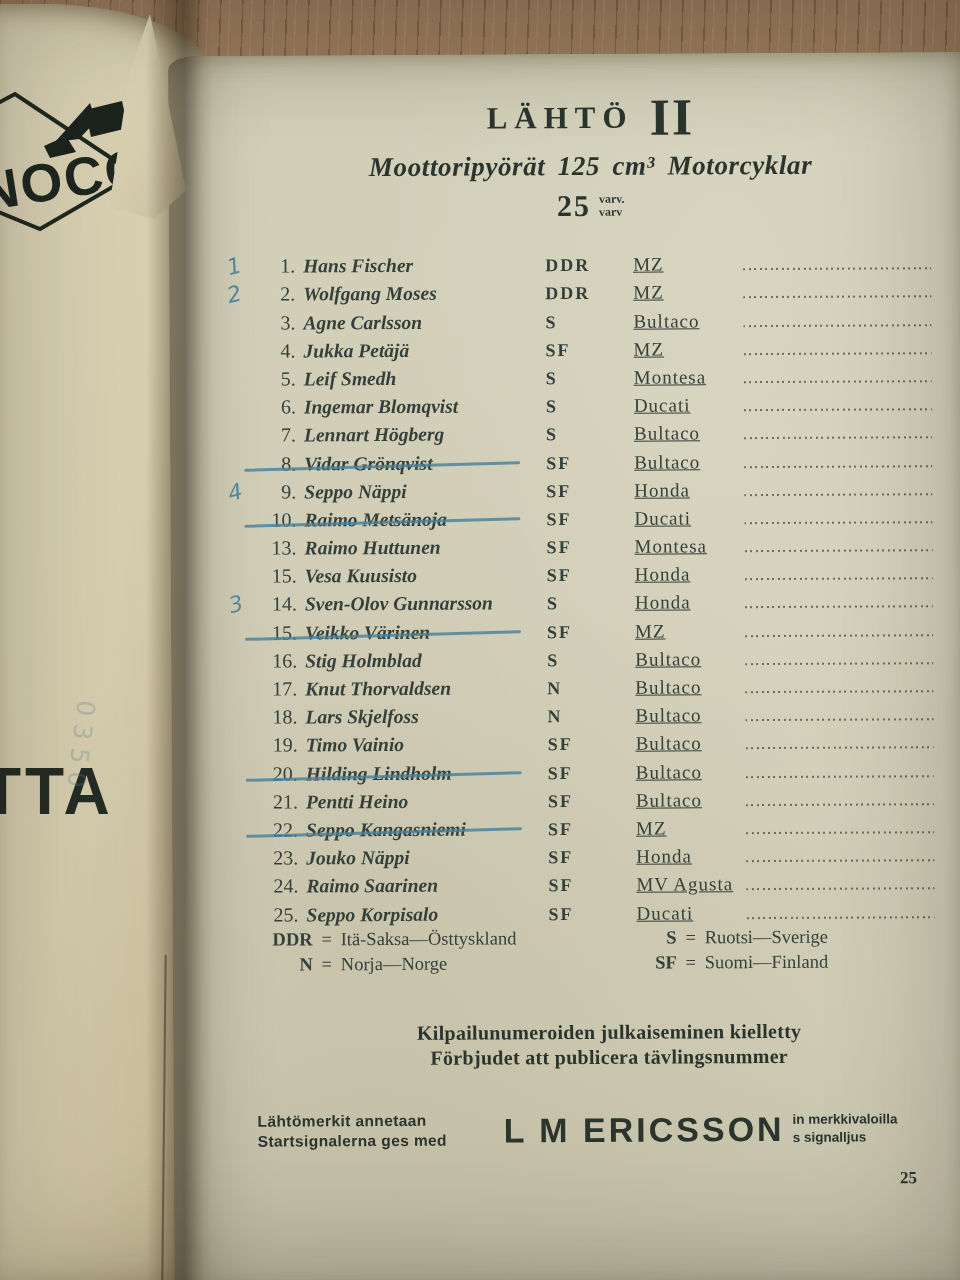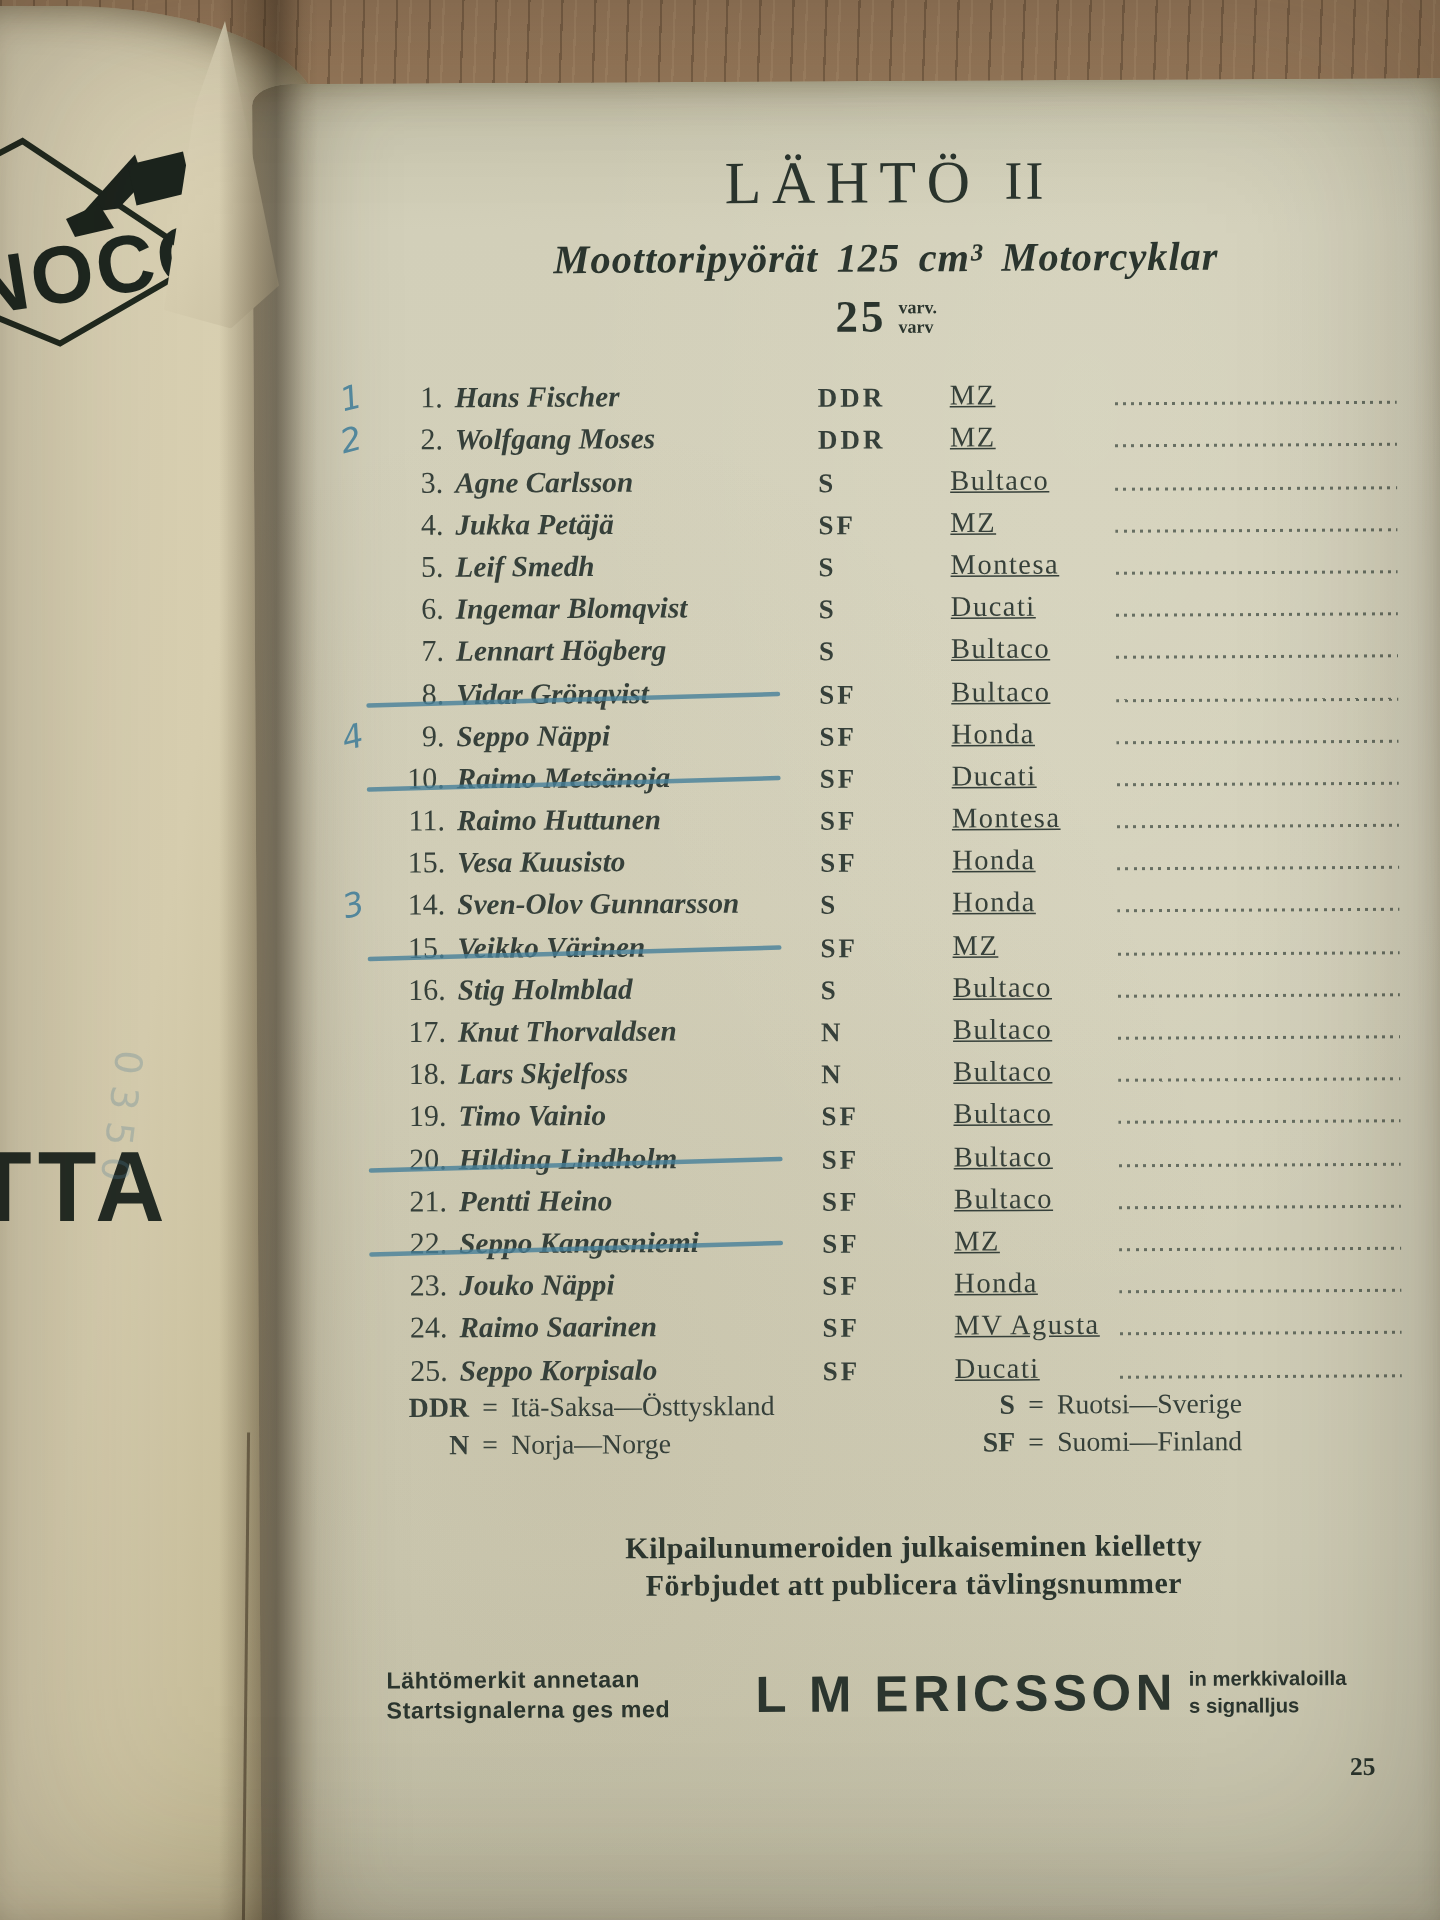--- a/index.html
+++ b/index.html
@@ -74,23 +74,23 @@
                 inset -10px 0 20px -10px rgba(90,75,45,.28),
                 inset 0 12px 26px -12px rgba(90,75,45,.38);
     color:var(--ink);
   }
   .content{ position:relative; width:100%; height:100%; }
 
   
   .header{ position:absolute; top:44px; left:0; right:0; text-align:center;
            transform:translateX(26px); color:var(--ink-dark); }
   .title-line{ display:flex; justify-content:center; align-items:center; gap:16px; }
-  .title-word{ font-weight:400; font-size:40px; letter-spacing:7px; }
+  .title-word{ font-weight:700; font-size:31px; letter-spacing:7px; }
   .title-word.right{ letter-spacing:10px; }
-  .title-numeral{ font-weight:400; font-size:36px; line-height:.78; letter-spacing:2px; }
+  .title-numeral{ font-weight:700; font-size:52px; line-height:.78; letter-spacing:2px; }
   .subtitle{ margin-top:12px; font-style:italic; font-weight:700;
              font-size:27px; letter-spacing:.6px; word-spacing:5px; }
   .laps{ margin-top:7px; display:flex; justify-content:center; align-items:center; gap:8px; }
   .laps-number{ font-weight:700; font-size:30px; letter-spacing:2px; }
   .laps-units{ font-weight:700; font-size:12px; line-height:1.05; text-align:left; }
 
   
   .rider-list{ position:absolute; top:196px; left:0; right:0; }
   .row{ position:relative; display:flex; align-items:flex-end; height:28.2px;
         padding-left:88px; padding-right:30px; white-space:nowrap; }
@@ -273,21 +273,21 @@
           <span class="num">10.</span>
           <span class="name">Raimo Metsänoja</span>
         </div>
         <span class="country">SF</span>
         <span class="brand">Ducati</span>
         <span class="dots"></span>
       </div>
         <div class="row">
 
         <div class="entry">
-          <span class="num">11.</span>
+          <span class="num">13.</span>
           <span class="name">Raimo Huttunen</span>
         </div>
         <span class="country">SF</span>
         <span class="brand">Montesa</span>
         <span class="dots"></span>
       </div>
         <div class="row">
 
         <div class="entry">
           <span class="num">15.</span>

